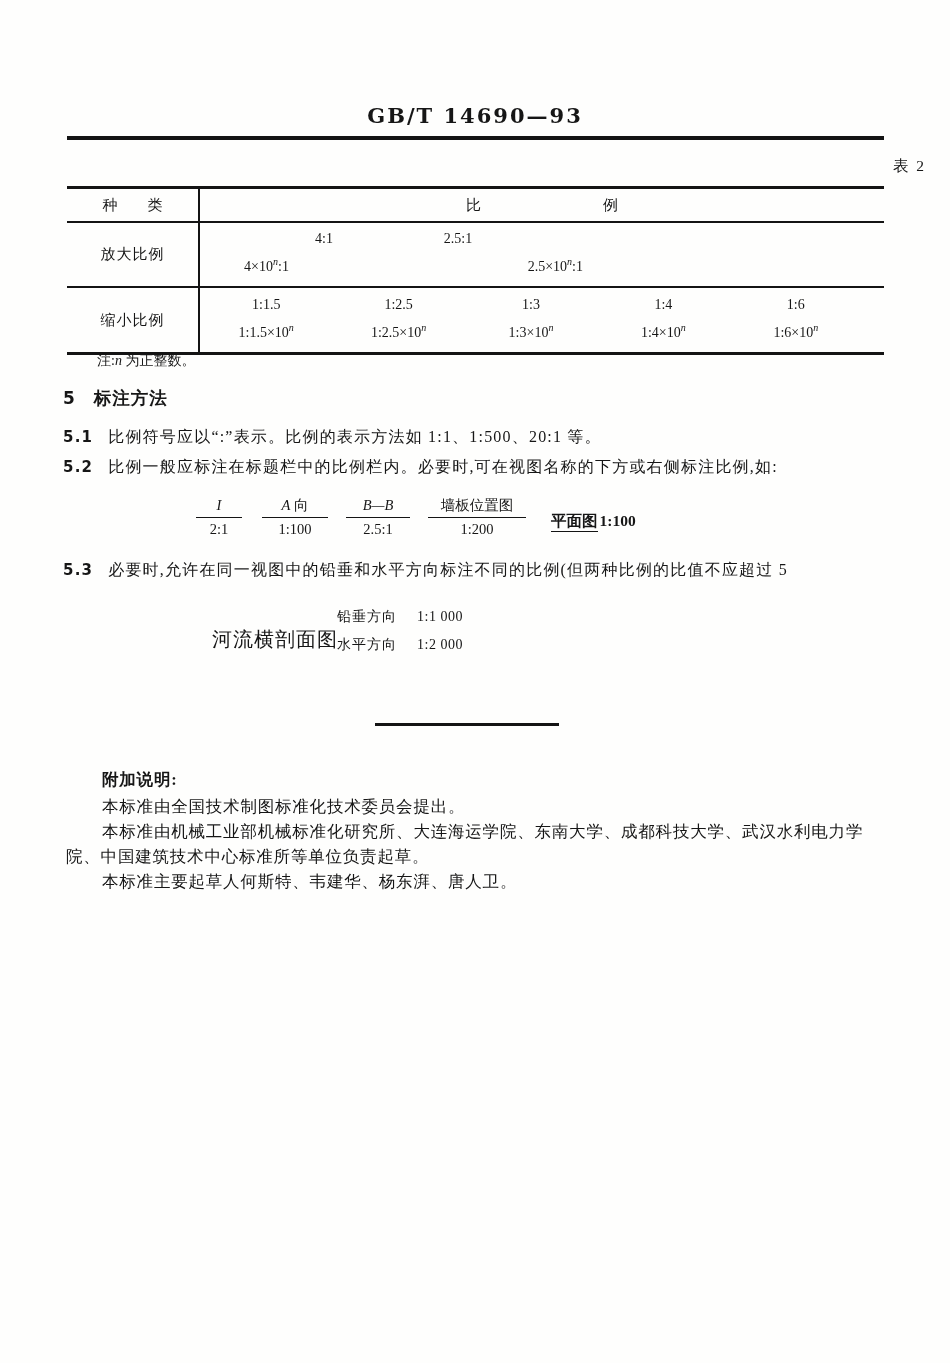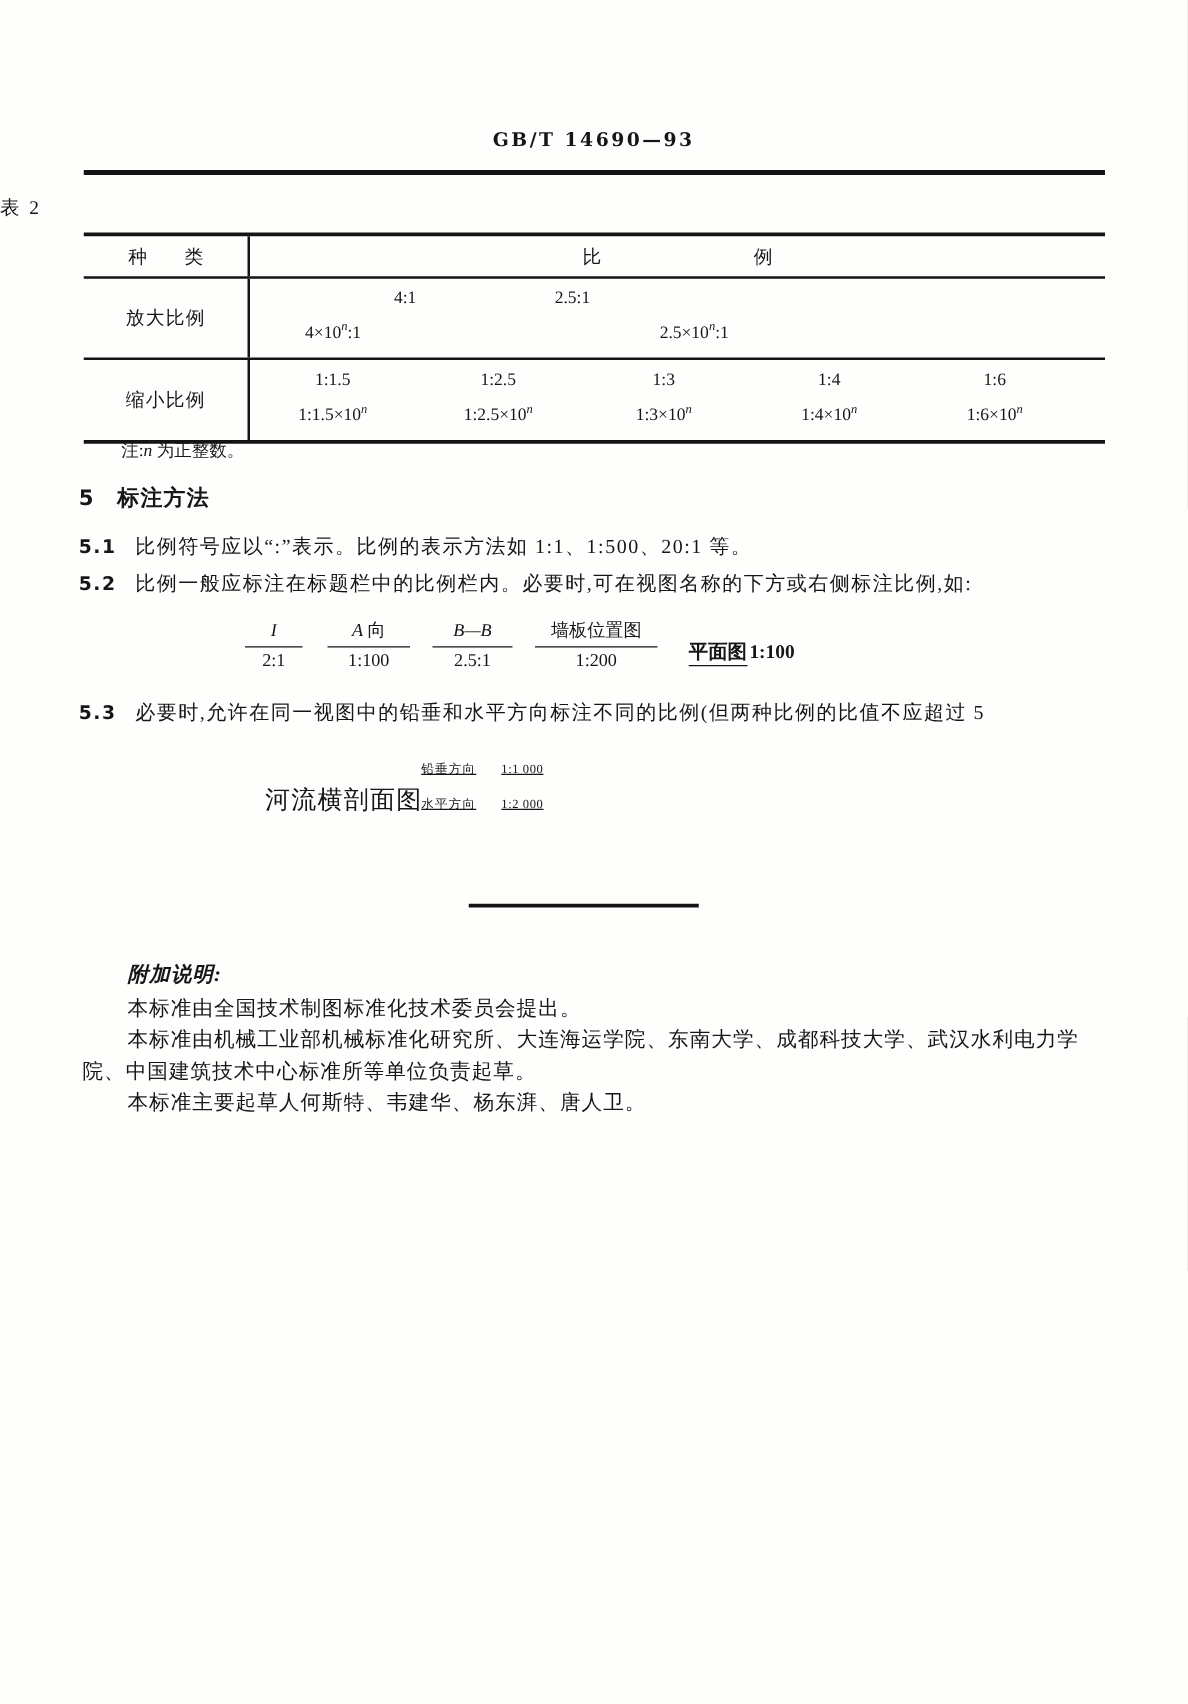--- a/index.html
+++ b/index.html
@@ -5,24 +5,24 @@
   html,body { margin:0; padding:0; background:#e8e8e6; }
   .page {
     position:relative; width:950px; height:1363px; margin:0 auto;
     background:#fefefd; color:#161616; overflow:hidden;
     font-family:"Liberation Serif","DejaVu Serif",serif;
   }
   .abs { position:absolute; }
 
   
   .doc-title { top:103px; left:0; width:950px; text-align:center;
-    font-size:15px; font-weight:bold; letter-spacing:2px;
+    font-size:21px; font-weight:bold; letter-spacing:2px;
     font-family:"DejaVu Serif","Liberation Serif",serif; }
   .rule-top { top:136px; left:67px; width:817px; height:4px; background:#141414; }
-  .tbl-caption { top:156px; left:0; width:926px; text-align:left; font-size:15.5px; letter-spacing:2px; }
+  .tbl-caption { top:156px; left:0; width:926px; text-align:right; font-size:15.5px; letter-spacing:2px; }
 
   
   .table2 { top:186px; left:67px; width:817px;
     border-top:3px solid #141414; border-bottom:3px solid #141414; font-size:14px; }
   .t2-head { display:flex; height:32px; border-bottom:2px solid #141414; }
   .t2-hc1 { width:131px; border-right:2px solid #141414; display:flex;
     align-items:center; justify-content:center; gap:30px; font-size:15px; }
   .t2-hc2 { flex:1; display:flex; align-items:center; justify-content:center; gap:122px; font-size:15px; }
   .t2-row { display:flex; }
   .t2-r1 { height:63px; border-bottom:2px solid #141414; }
@@ -59,29 +59,29 @@
   .frac .den { padding-top:3px; line-height:17px; white-space:nowrap; }
   .it { font-style:italic; }
   .f1 { left:196px; width:46px; } .f2 { left:262px; width:66px; }
   .f3 { left:346px; width:64px; } .f4 { left:428px; width:98px; }
   .inline5 { position:absolute; left:551px; top:15px; font-size:15.5px; white-space:nowrap;font-weight:bold; }
   .inline5 .lbl { border-bottom:1.6px solid #141414; padding-bottom:2px; }
   .inline5 .scl { margin-left:2px; }
 
   
   .ex53-label { top:626px; left:212px; font-size:20px; letter-spacing:1px; }
-  .ex53-line { font-size:10px; letter-spacing:1px; left:337px;text-decoration:underline; }
+  .ex53-line { font-size:14px; letter-spacing:1px; left:337px; }
   .ex53-l1 { top:608px; } .ex53-l2 { top:636px; }
   .ex53-val { margin-left:20px; letter-spacing:0.5px; }
 
   .rule-mid { top:723px; left:375px; width:184px; height:3px; background:#141414; }
 
   
   .ap { font-size:16.5px; letter-spacing:0.8px; left:102px; }
-  .ap-head { top:769px; font-weight:bold;font-style:italic; }
+  .ap-head { top:769px; font-weight:bold; }
   .ap1 { top:796px; } .ap2a { top:821px; } .ap2b { top:846px; left:66px; } .ap3 { top:871px; }
 </style>
 </head>
 <body>
 
 <div class="page">
 
   <div class="abs doc-title">GB/T 14690—93</div>
   <div class="abs rule-top"></div>
   <div class="abs tbl-caption">表 2</div>

